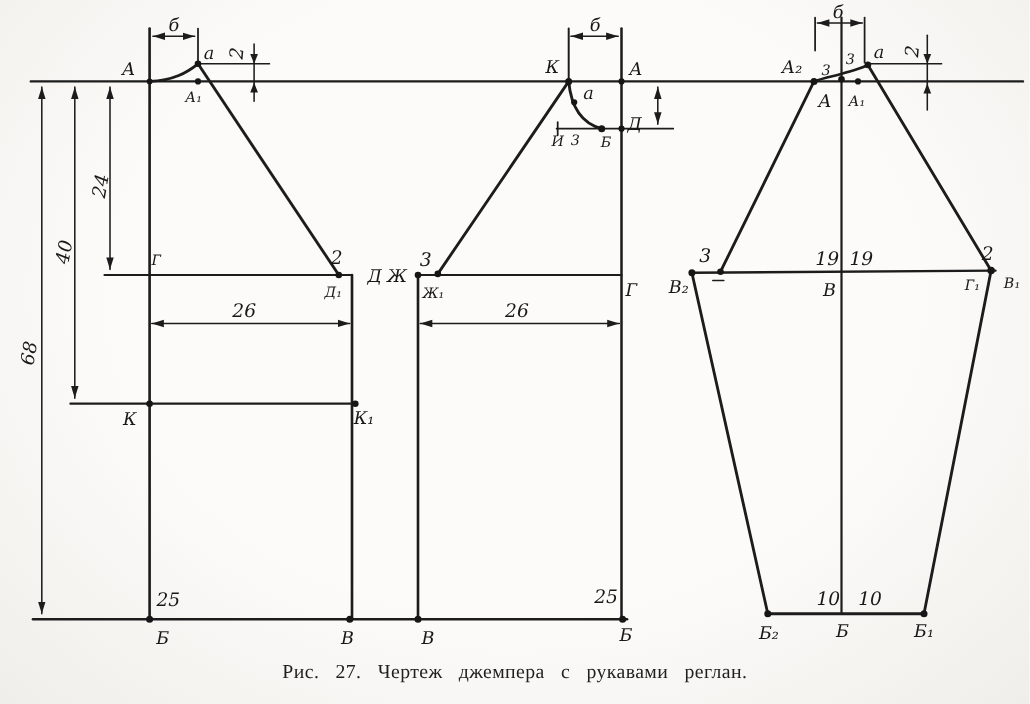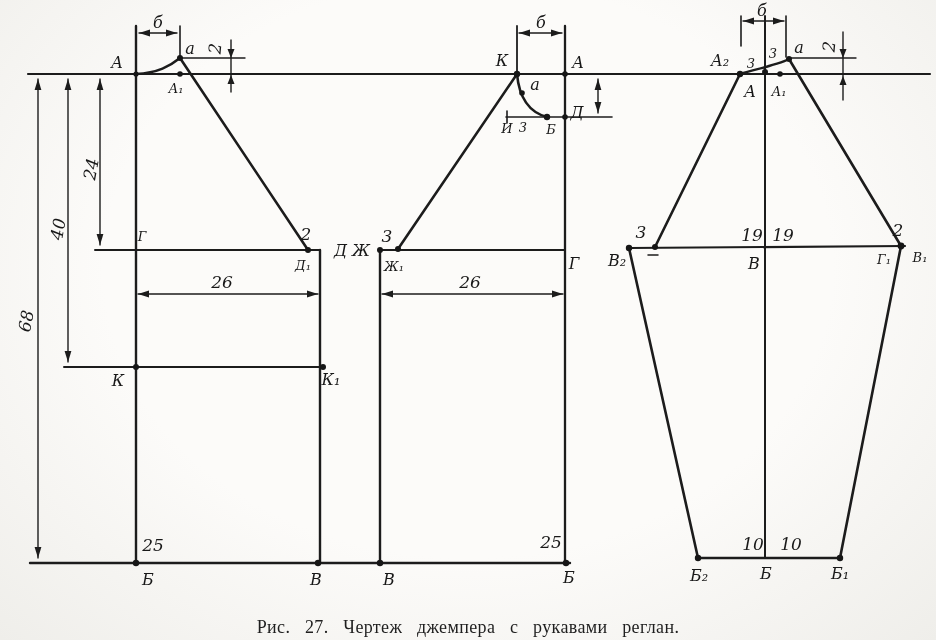--- a/index.html
+++ b/index.html
@@ -15,21 +15,21 @@
   .dot{fill:#161616;stroke:none;}
   .arrw{fill:#1c1c1c;stroke:none;}
   .lbl{font-family:"DejaVu Serif","Liberation Serif",serif;font-style:italic;font-size:16px;fill:#181818;}
   .num{font-family:"DejaVu Serif","Liberation Serif",serif;font-style:italic;font-size:17px;fill:#181818;}
   .sm{font-size:13px;}
   .caption{
     position:absolute;left:0;top:600px;width:936px;
     text-align:center;
     font-family:"Liberation Serif",serif;
     font-size:18px;color:#1f1f1f;
-    word-spacing:0.55em;letter-spacing:0.02em;margin-top:17px;
+    word-spacing:0.55em;letter-spacing:0.02em;
   }
 </style>
 </head>
 <body>
 
 <div class="page">
 <svg width="936" height="596" viewBox="0 0 936 596">
   <defs>
     <marker id="are" markerWidth="13" markerHeight="9" refX="11" refY="4" orient="auto" markerUnits="userSpaceOnUse">
       <path d="M0,0.6 L11,4 L0,7.4 Z" fill="#1c1c1c"></path>

